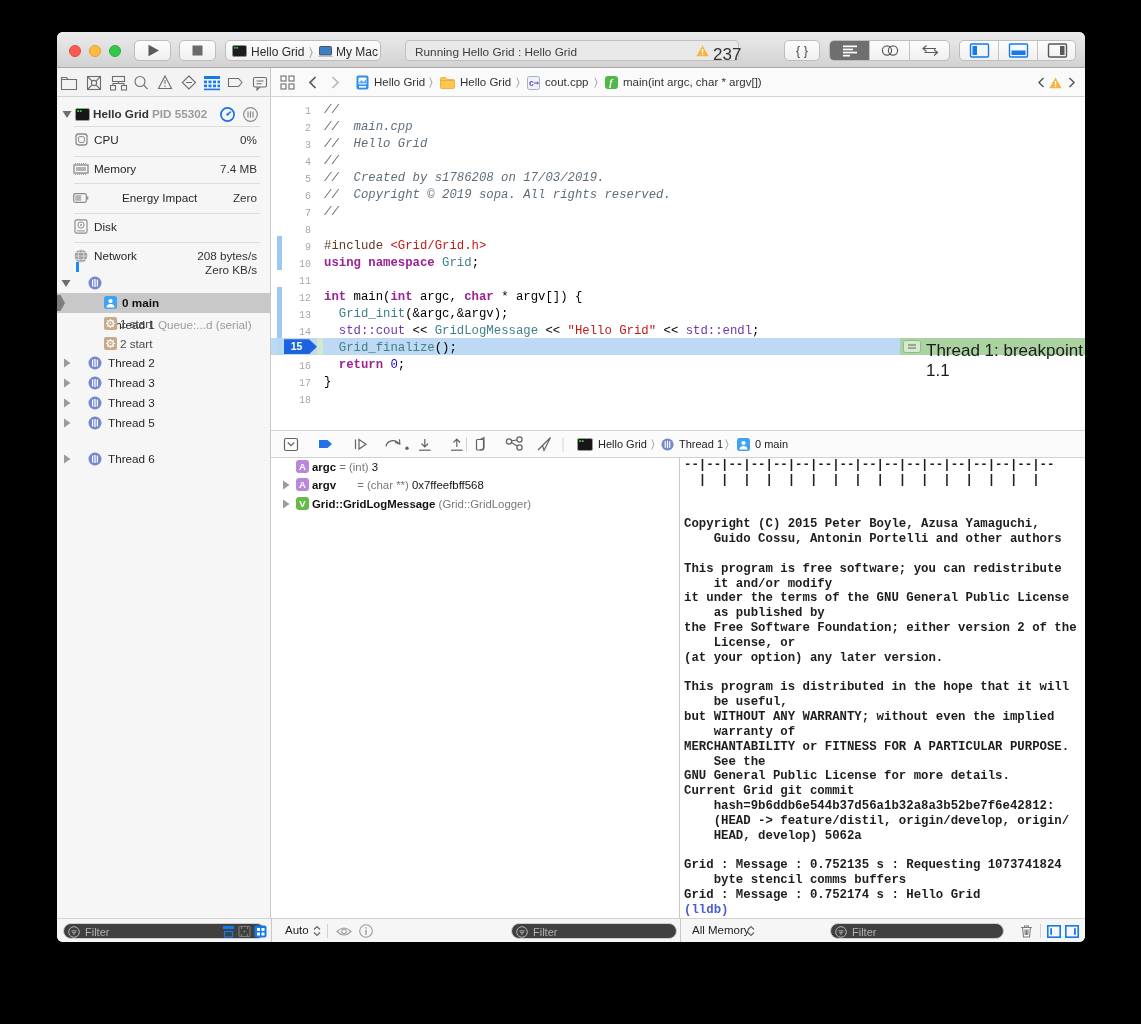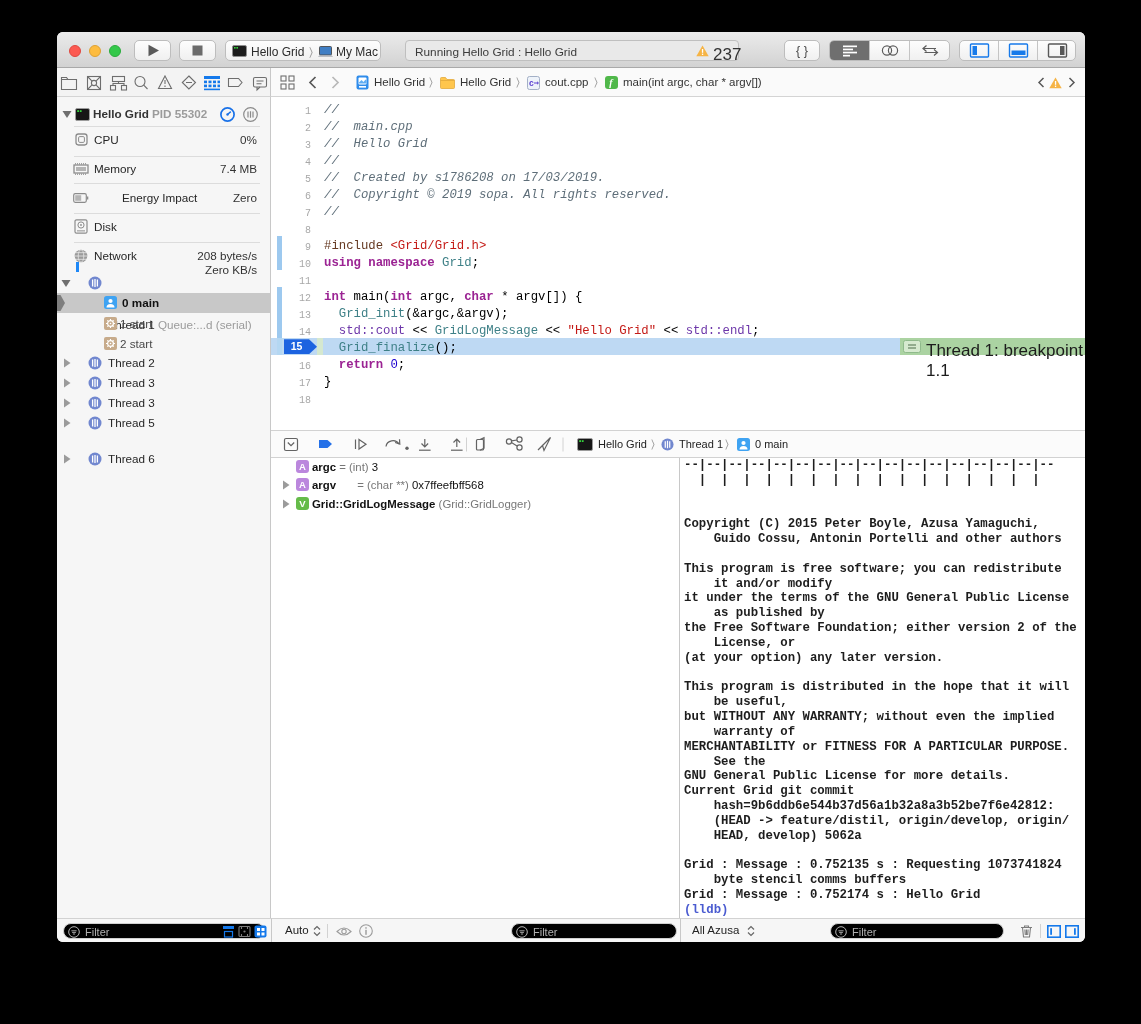--- a/index.html
+++ b/index.html
@@ -53,21 +53,21 @@
 
 .vars { position:absolute; left:214px; top:426px; width:409px; height:460px; background:#fff;
   border-right:1px solid #c8c8c8; font-size:11.4px; }
 .console { position:absolute; left:624px; top:426px; width:404px; height:460px; background:#fff; }
 .console pre { position:absolute; left:3px; top:0; font-family:"Liberation Mono", monospace;
   font-size:12.35px; line-height:14.83px; font-weight:bold; color:#1d1d1d; }
 
 
 .bbar { position:absolute; top:886px; height:24px; background:#f6f6f6; border-top:1px solid #d2d2d2;
   font-size:11.5px; color:#333; }
-.filter { position:absolute; height:16px; border:1px solid #cfcfcf; border-radius:8px; background:#000000;
+.filter { position:absolute; height:16px; border:1px solid #cfcfcf; border-radius:8px; background:#404040;
   color:#b0b0b0; font-size:11px; line-height:15px; }
 </style>
 </head>
 <body>
 <div class="win">
 
   <div class="toolbar" id="toolbar">
     <div class="tl" style="left:12px; background:#fc5a52; border:0.5px solid #df4840;"></div>
     <div class="tl" style="left:32px; background:#fdbc40; border:0.5px solid #deA133;"></div>
     <div class="tl" style="left:52px; background:#34c84a; border:0.5px solid #2aac3c;"></div>
@@ -654,21 +654,21 @@
     </svg>
     <div class="filter" style="left:239px;top:4px;width:166px;">
       <svg width="12" height="12" viewBox="0 0 12 12" style="position:absolute;left:4px;top:1.5px;">
         <circle cx="6" cy="6" r="5.3" fill="none" stroke="#b5b5b5"></circle>
         <path d="M3.4 4.8 h5.2 M4.1 6.4 h3.8 M4.9 8 h2.2" stroke="#b5b5b5" stroke-width="0.9"></path>
       </svg>
       <span style="position:absolute;left:21px;top:0.5px;">Filter</span>
     </div>
   </div>
   <div class="bbar" style="left:623px;width:405px;border-left:1px solid #c8c8c8;" id="bbar-console">
-    <span style="position:absolute;left:11px;top:5px;color:#222;">All Azusa</span>
+    <span style="position:absolute;left:11px;top:5px;color:#222;">All Memory</span>
     <svg width="8" height="12" viewBox="0 0 8 12" style="position:absolute;left:66px;top:6px;">
       <path d="M1 4.5 L4 1.5 L7 4.5 M1 7.5 L4 10.5 L7 7.5" fill="none" stroke="#666" stroke-width="1.2"></path>
     </svg>
     <div class="filter" style="left:149px;top:4px;width:174px;">
       <svg width="12" height="12" viewBox="0 0 12 12" style="position:absolute;left:4px;top:1.5px;">
         <circle cx="6" cy="6" r="5.3" fill="none" stroke="#b5b5b5"></circle>
         <path d="M3.4 4.8 h5.2 M4.1 6.4 h3.8 M4.9 8 h2.2" stroke="#b5b5b5" stroke-width="0.9"></path>
       </svg>
       <span style="position:absolute;left:21px;top:0.5px;">Filter</span>
     </div>

